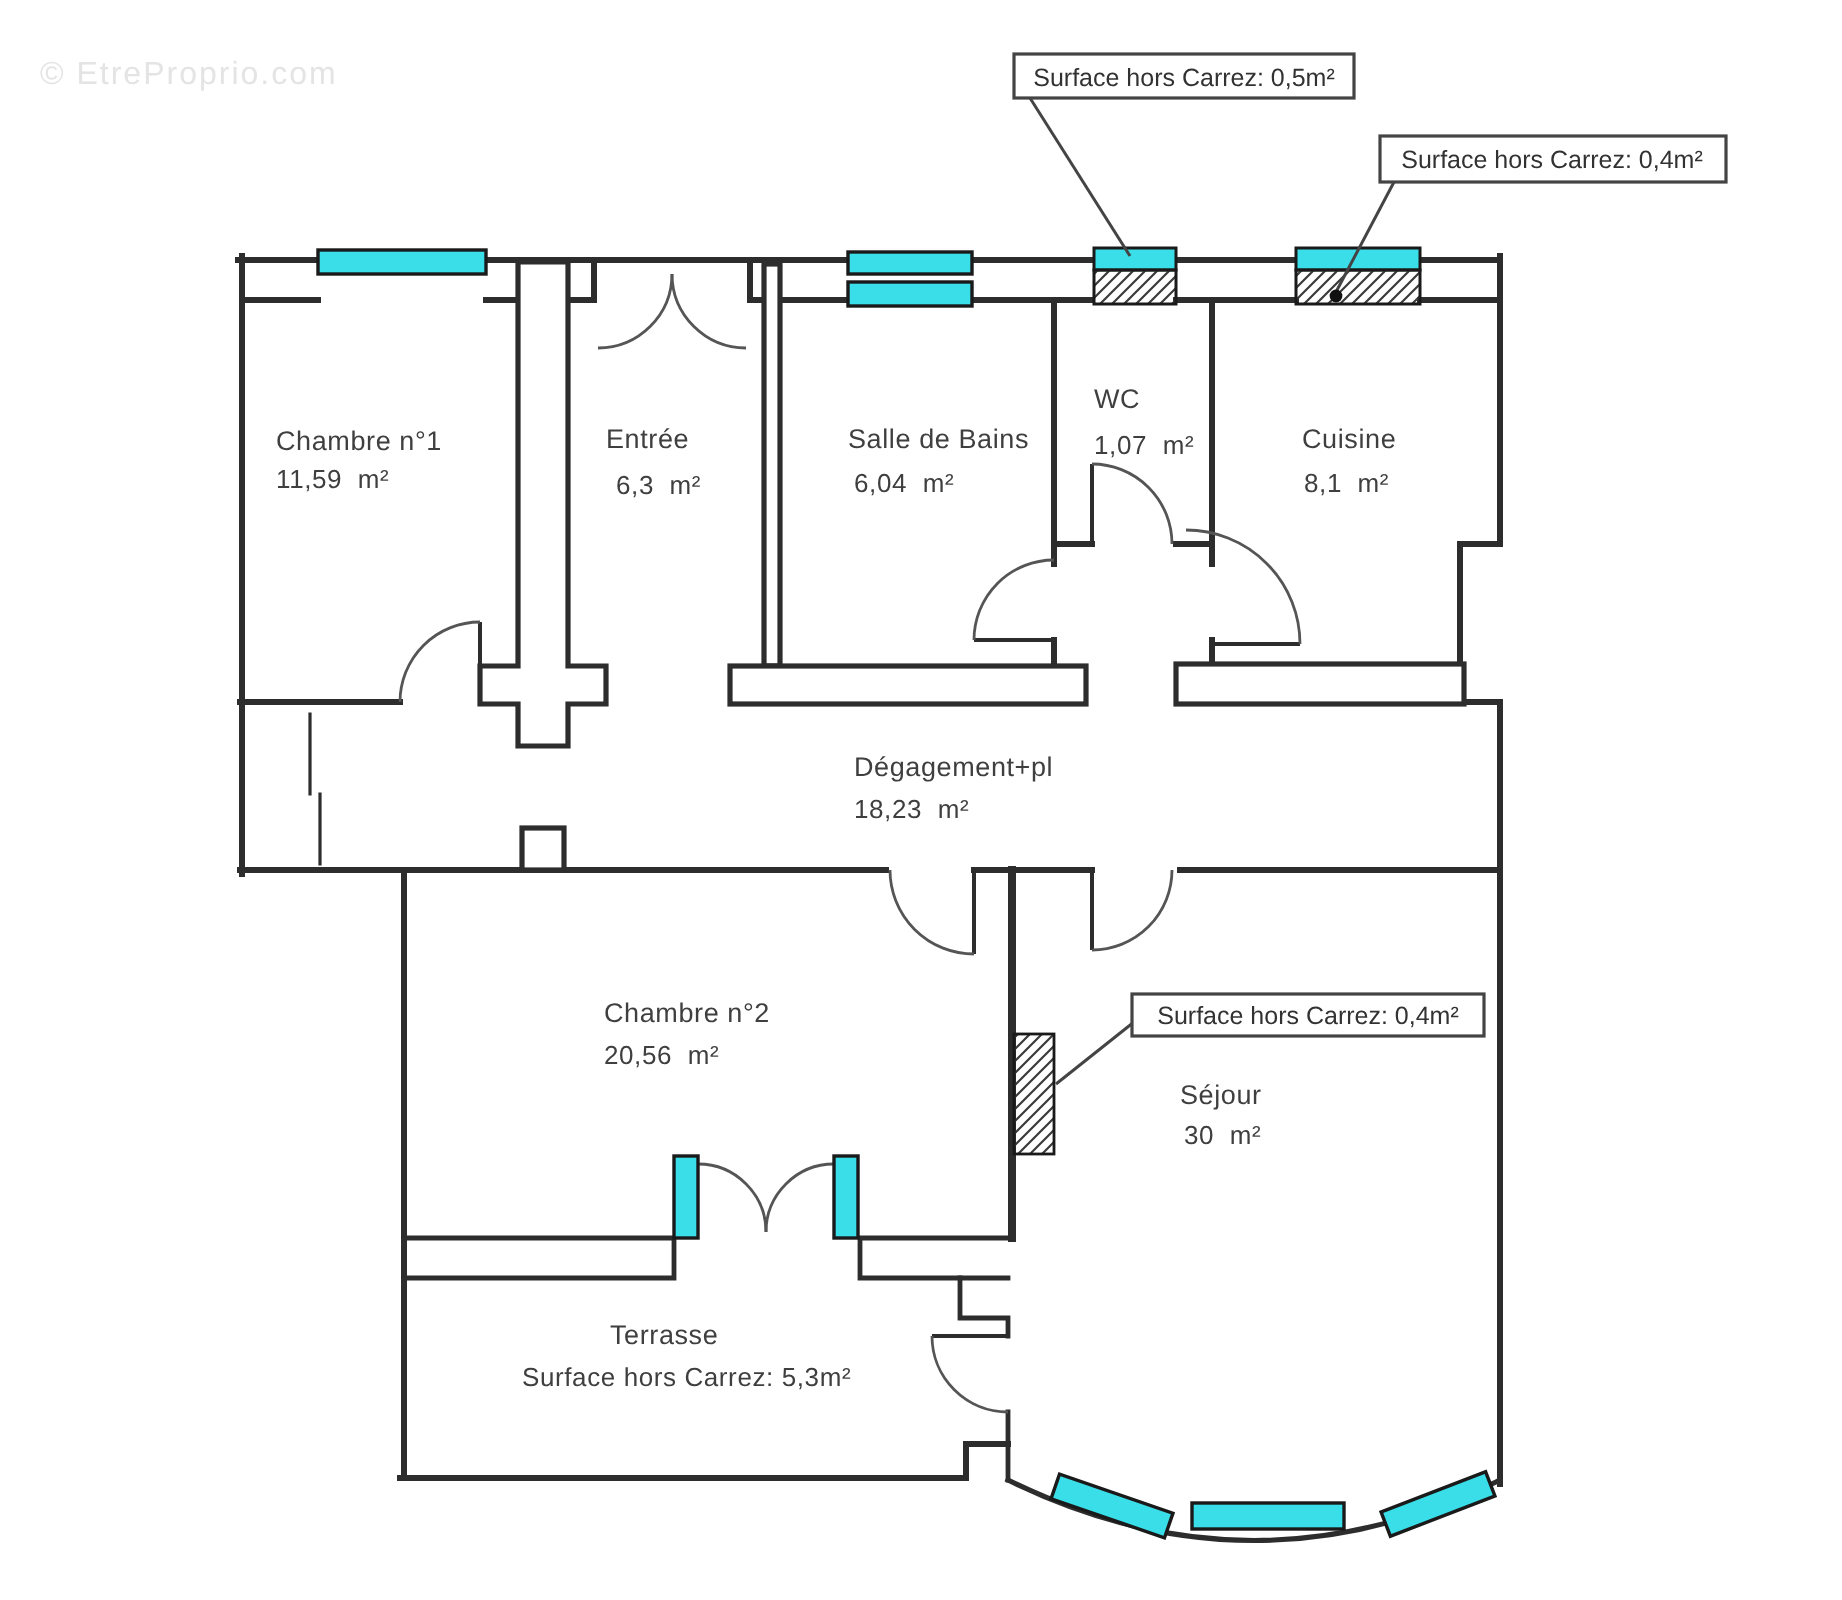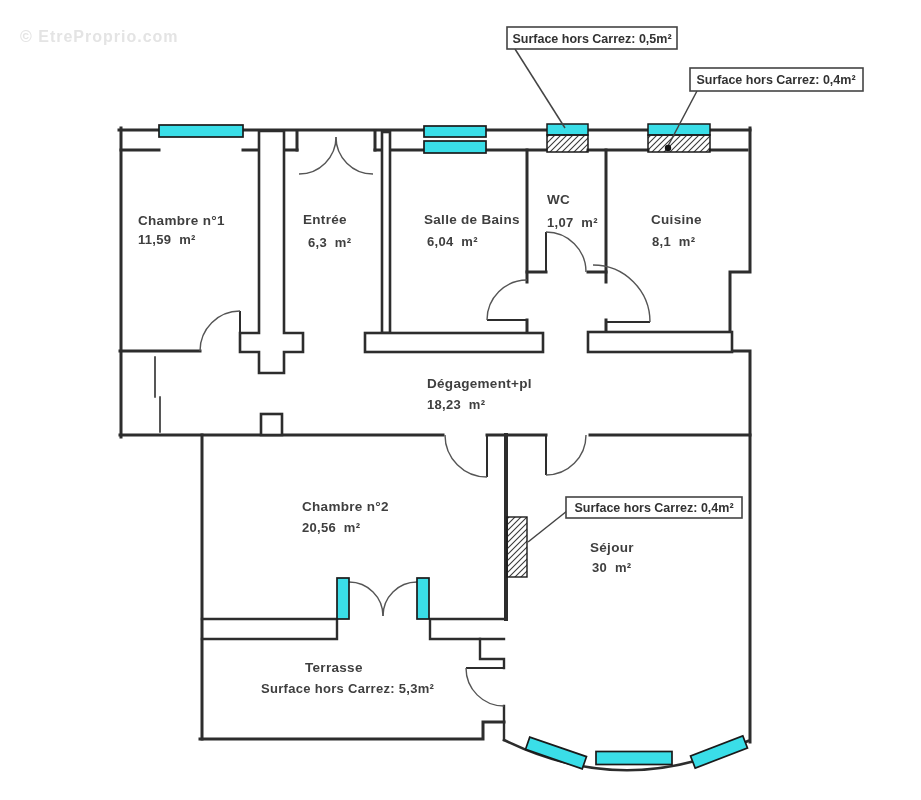--- a/index.html
+++ b/index.html
@@ -1,17 +1,17 @@
 <!DOCTYPE html>
 <html><head>
 <meta charset="utf-8">
 <style>
   html,body{margin:0;padding:0;background:#ffffff;}
   .stage{position:relative;width:921px;height:800px;background:#ffffff;overflow:hidden;
-         font-family:"Liberation Sans", sans-serif;font-weight:bold;}
+         font-family:"Liberation Sans", sans-serif;}
   svg text{font-family:"Liberation Sans", sans-serif;fill:#3f3f3f;white-space:pre;}
   .room-name{font-size:13.5px;letter-spacing:.3px;}
   .room-area{font-size:13px;letter-spacing:.3px;}
   .anno-text{font-size:12.5px;text-anchor:middle;fill:#323232;}
   .watermark{font-size:16px;fill:#e4e4e4;letter-spacing:1px;}
 </style>
 </head>
 <body>
 
 <div class="stage">

